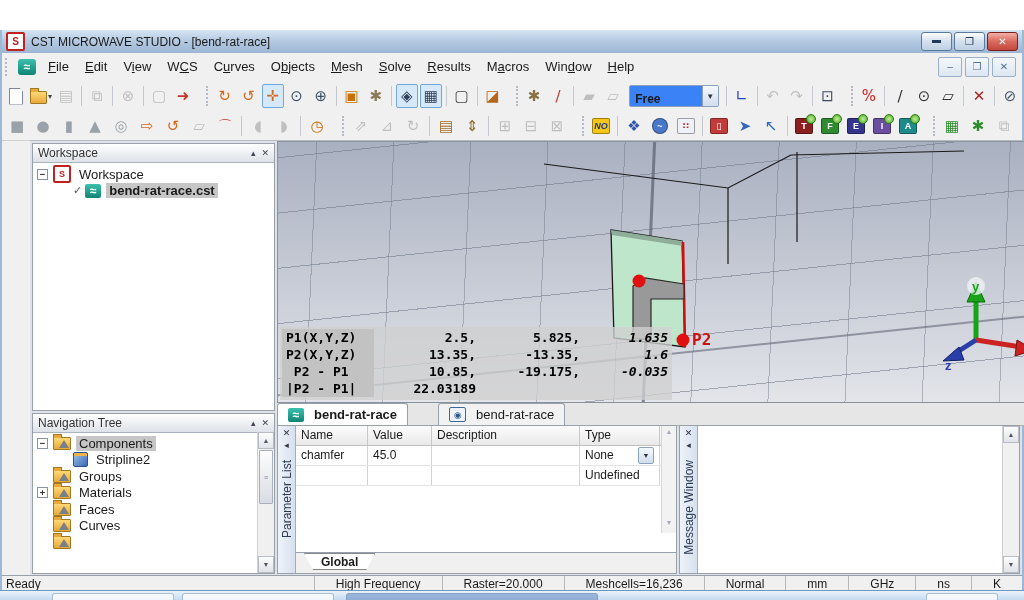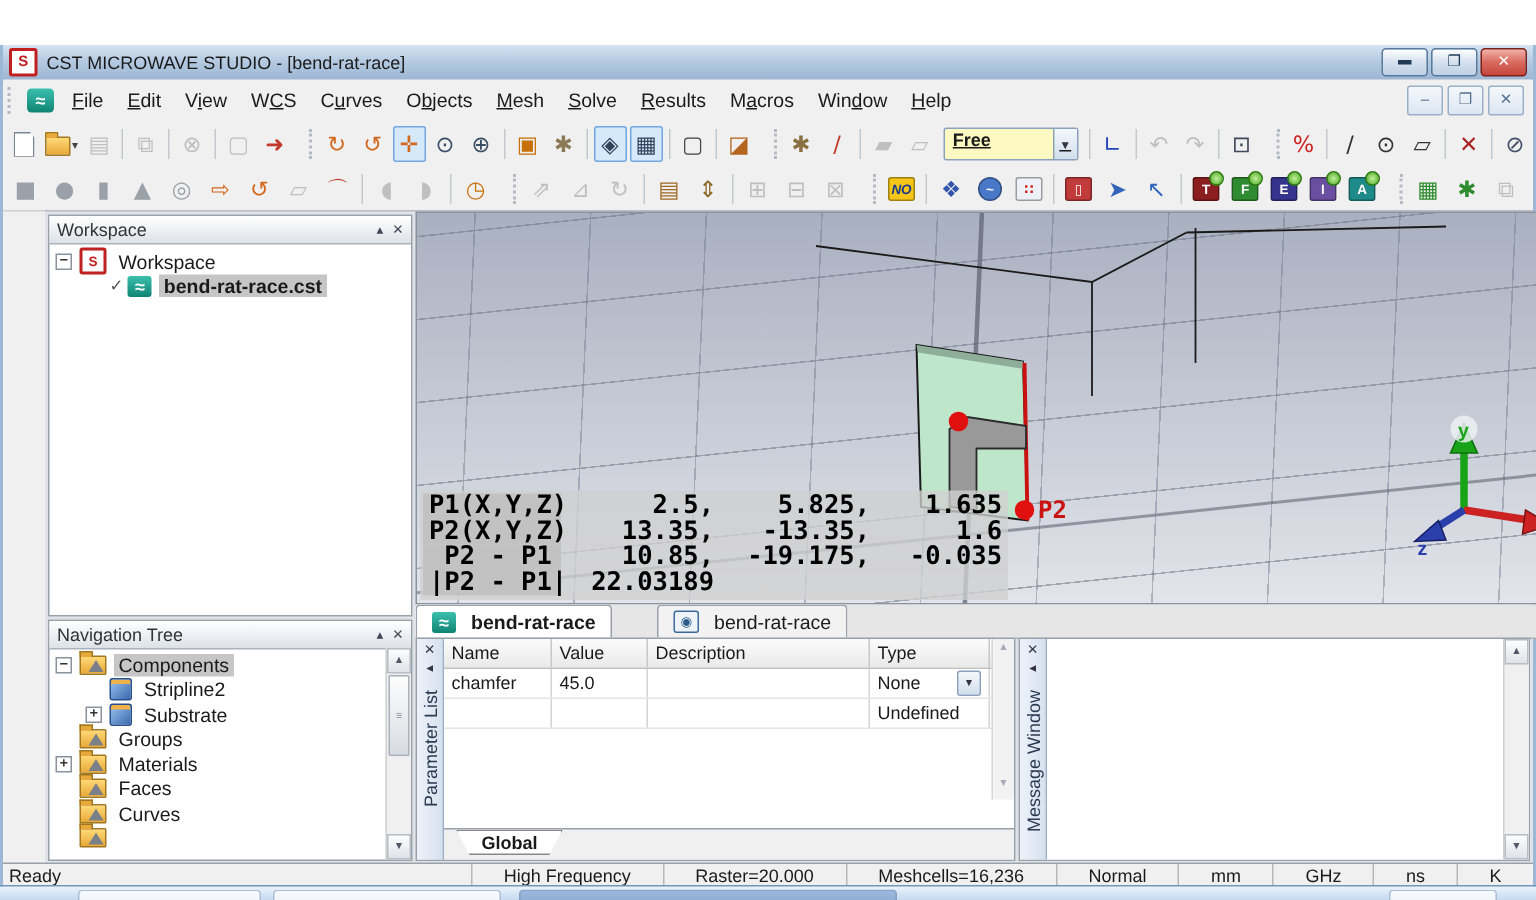--- a/index.html
+++ b/index.html
@@ -48,22 +48,22 @@
     display:inline-flex;align-items:center;justify-content:center;font-size:9px;font-weight:bold;}
   .box.circle{border-radius:50%;width:14px;padding:0;}
   .badge{position:absolute;top:-1px;right:-1px;width:8px;height:8px;border-radius:50%;
     background:radial-gradient(#bff09a,#4aa520);border:1px solid #2d7a10;}
   .page-ic{width:12px;height:15px;background:#fff;border:1px solid #7a8694;
     clip-path:polygon(0 0,75% 0,100% 25%,100% 100%,0 100%);}
   .folder-ic{position:relative;width:16px;height:11px;background:linear-gradient(#ffd977,#e8a93a);
     border:1px solid #a07820;border-radius:1px;margin-top:3px;}
   .folder-ic::before{content:"";position:absolute;left:-1px;top:-4px;width:7px;height:3px;
     background:#e8a93a;border:1px solid #a07820;border-bottom:none;border-radius:1px 1px 0 0;}
-  .tdrop{width:96px;height:20px;border:1px solid #8aa2bc;background:#fef9c3;border-radius:2px;
-    display:inline-flex;align-items:flex-start;margin:0 4px;text-decoration:underline;}
+  .tdrop{width:96px;height:20px;border:1px solid #8aa2bc;background:#3b82f6;border-radius:2px;
+    display:inline-flex;align-items:flex-end;margin:0 4px;}
   .tdrop-label{flex:1;padding-left:5px;font-size:12px;font-weight:bold;}
   .tdrop-btn{width:15px;height:100%;background:linear-gradient(#f4f8fc,#d2deec);border-left:1px solid #8aa2bc;
     display:flex;align-items:center;justify-content:center;font-size:8px;color:#334;}
   
   #main{position:absolute;left:0;top:110px;right:0;bottom:15px;background:#dfe3e9;border-top:1px solid #b8bcc4;margin-left:28px;}
   .panel{position:absolute;background:#fff;border:1px solid #98a0aa;box-sizing:border-box;}
   .phead{height:18px;background:linear-gradient(#ffffff,#dde2e8);border-bottom:1px solid #aab2bc;
     display:flex;align-items:center;padding:0 5px;font-size:12px;color:#333;}
   .phead .pbtns{margin-left:auto;display:flex;gap:6px;font-size:9px;color:#445;}
   .pbtn{cursor:default;}
@@ -113,25 +113,25 @@
     transform:rotate(-6deg);}
   .gridB{background:repeating-linear-gradient(to right,transparent 0 76px,rgba(110,118,134,.45) 76px 77px);
     transform:rotate(2.5deg);}
   .gridVthick{position:absolute;left:369px;top:-10px;width:3px;height:300px;background:rgba(96,102,116,.75);
     transform:rotate(2.5deg);}
   .gridHthick{position:absolute;left:-30px;top:208px;width:900px;height:2px;background:rgba(96,102,116,.6);
     transform:rotate(-6deg);}
   #modelsvg{position:absolute;left:0;top:0;}
   
   #overlay{position:absolute;left:2px;bottom:2px;background:rgba(208,208,208,.78);padding:2px 4px 3px 2px;
-    font-family:"DejaVu Sans Mono","Liberation Mono",monospace;font-weight:bold;font-size:17px;color:#000;}
+    font-family:"DejaVu Sans Mono","Liberation Mono",monospace;font-weight:bold;font-size:13px;color:#000;}
   .orow{display:flex;height:17px;line-height:17px;}
   .olabel{width:88px;background:#c2c2c2;padding-left:4px;white-space:pre;}
   .onum{text-align:right;white-space:pre;}
-  .onum.a{width:102px;} .onum.b{width:104px;} .onum.c{width:88px;}
+  .onum.a{width:102px;} .onum.b{width:104px;} .onum.c{width:88px;font-style:italic;}
   #axes{position:absolute;left:653px;top:128px;}
   
   #tabrow{position:absolute;left:247px;top:262px;width:775px;height:22px;background:#e6e6e6;
     border-bottom:1px solid #b0b0b0;display:flex;align-items:flex-end;}
   .tab{height:21px;display:flex;align-items:center;gap:5px;padding:0 10px;border:1px solid #98a0aa;border-bottom:none;
     border-radius:3px 3px 0 0;background:#f2f2f2;font-size:13px;}
   .tab.active{background:#fff;font-weight:bold;}
   .tab + .tab{margin-left:30px;}
   
   .vstrip{position:absolute;left:0;top:0;bottom:0;width:18px;background:linear-gradient(90deg,#eef3fa,#d6e0ee);
@@ -578,25 +578,20 @@
 
           <div class="trow selected" style="padding-left: 2px;">
                 <span class="expander minus"></span>
                 <span class="ticon folder"></span>
                 <span class="tlabel">Components</span>
               </div>
               <div class="trow" style="padding-left: 22px;">
                 <span class="expander none"></span>
                 <span class="ticon part"></span>
                 <span class="tlabel">Stripline2</span>
-              </div>
-              <div class="trow" style="padding-left: 22px;">
-                <span class="expander plus"></span>
-                <span class="ticon part"></span>
-                <span class="tlabel">Substrate</span>
               </div>
               <div class="trow" style="padding-left: 2px;">
                 <span class="expander none"></span>
                 <span class="ticon folder"></span>
                 <span class="tlabel">Groups</span>
               </div>
               <div class="trow" style="padding-left: 2px;">
                 <span class="expander plus"></span>
                 <span class="ticon folder"></span>
                 <span class="tlabel">Materials</span>

